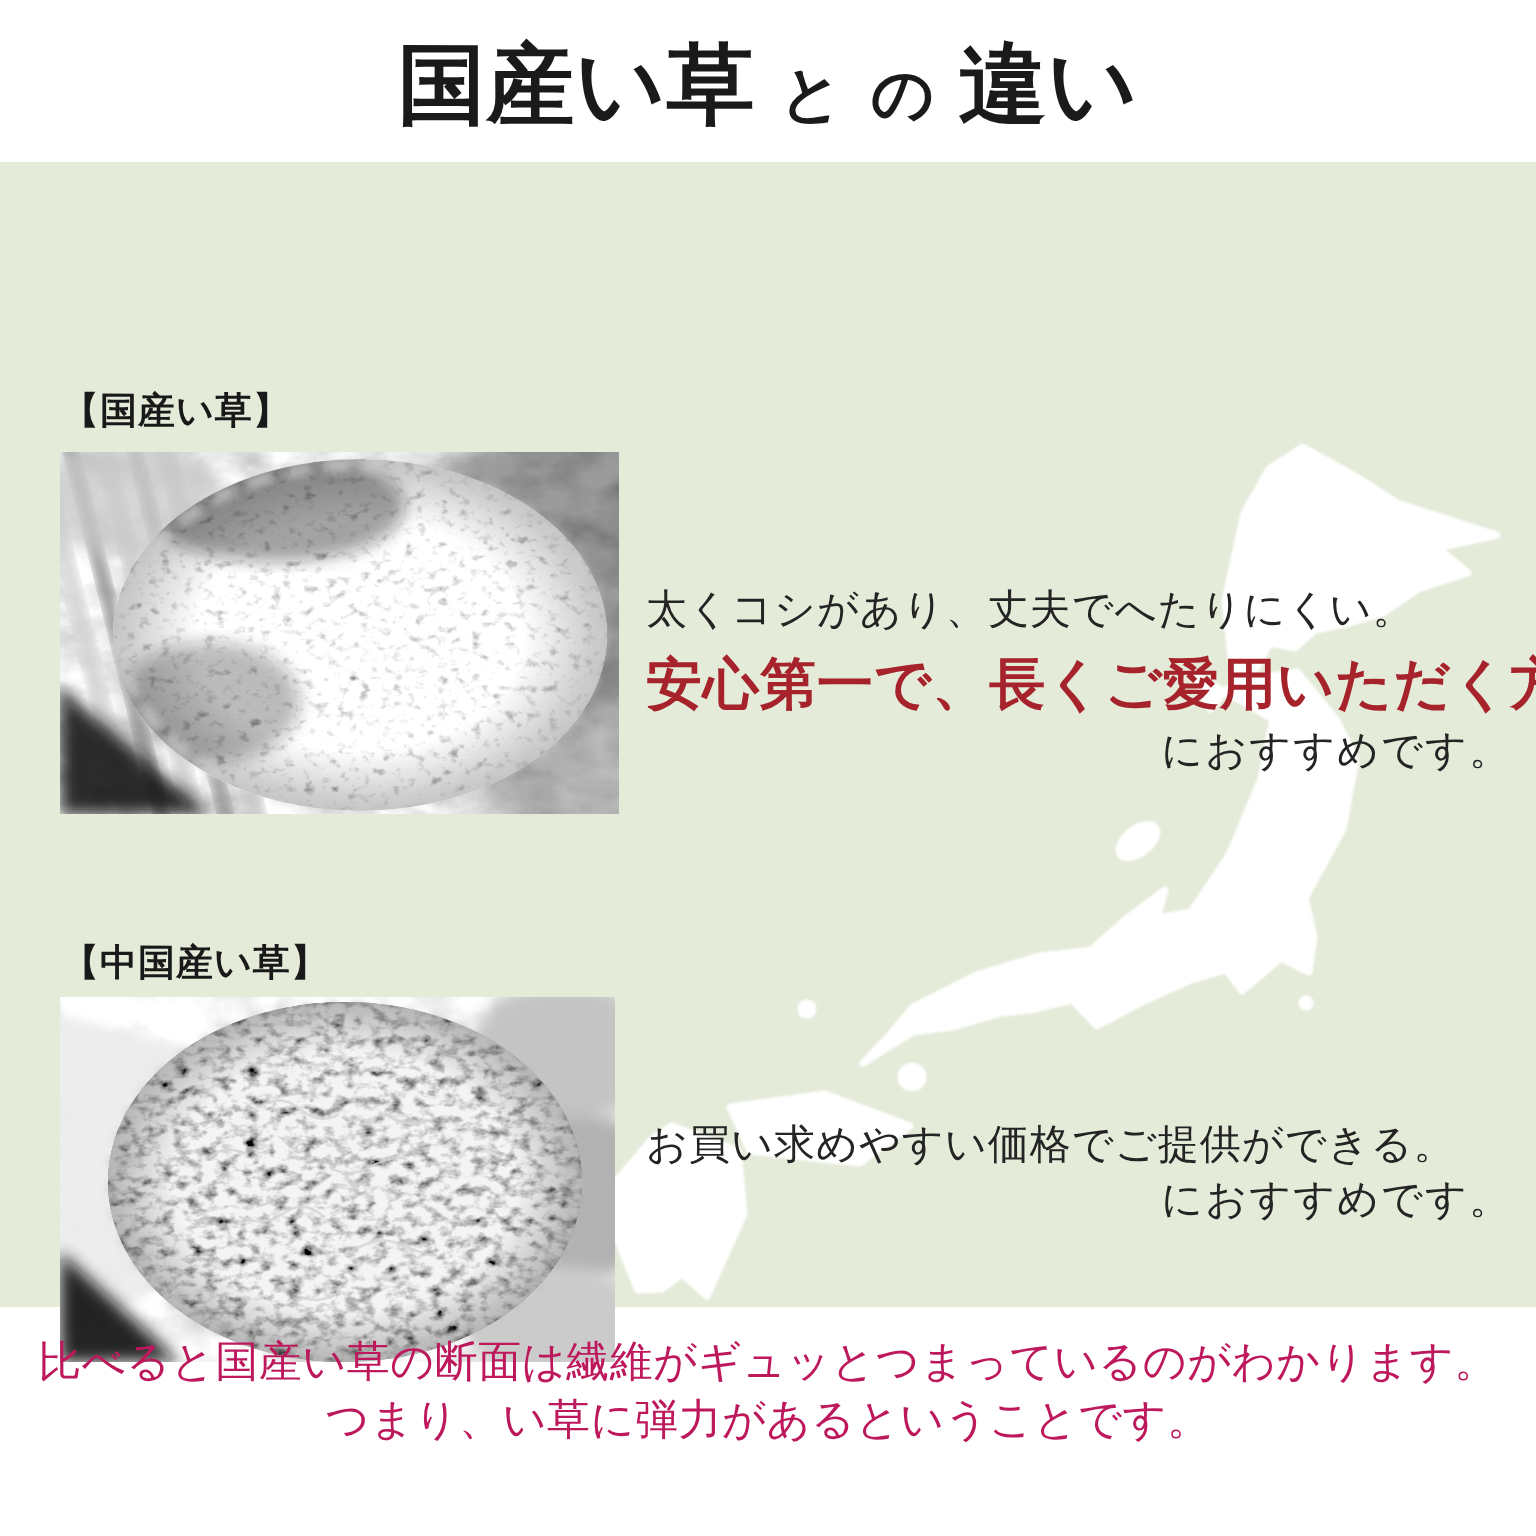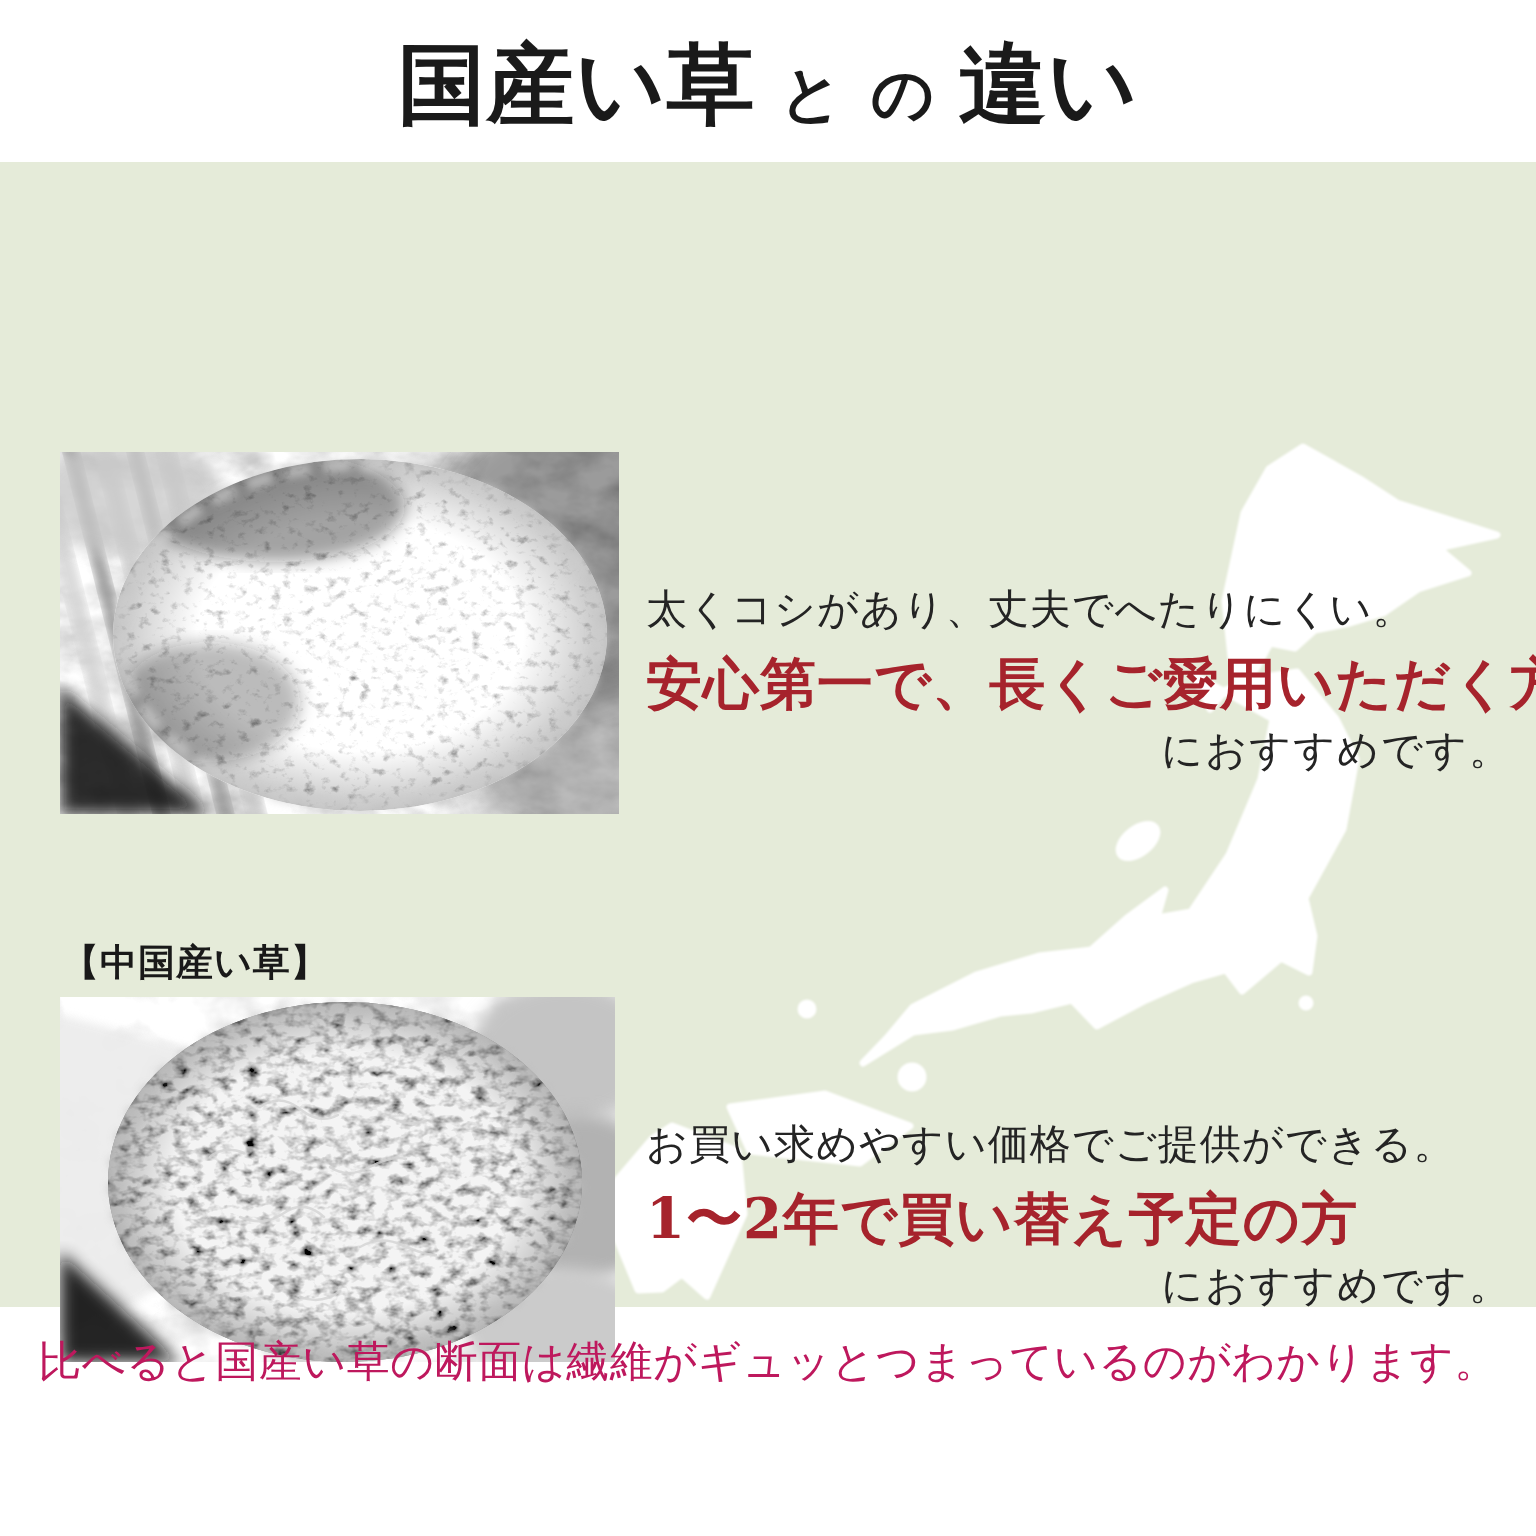--- a/index.html
+++ b/index.html
@@ -92,20 +92,21 @@
         <circle cx="746" cy="586" r="4"></circle>
 
         <circle cx="108" cy="952" r="6"></circle>
         <circle cx="90" cy="986" r="5"></circle>
         <circle cx="68" cy="1014" r="5"></circle>
         <circle cx="42" cy="1044" r="6"></circle>
         <rect x="18" y="1064" width="16" height="5" transform="rotate(-40 26 1066)"></rect>
       </g>
     </svg>
 
+    <div class="sec-label one">【国産い草】</div>
 
     <svg class="photo one" viewBox="0 0 559 362" preserveAspectRatio="none" aria-hidden="true">
       <defs>
         <filter id="bgA" x="0" y="0" width="100%" height="100%">
           <feTurbulence type="fractalNoise" baseFrequency="0.02 0.03" numOctaves="4" seed="3"></feTurbulence>
           <feColorMatrix type="matrix" values="0.45 0.45 0.45 0 0 0.45 0.45 0.45 0 0 0.45 0.45 0.45 0 0 0 0 0 0 1"></feColorMatrix>
           <feComponentTransfer>
               <feFuncR type="linear" slope="1.1" intercept="0.08"></feFuncR>
               <feFuncG type="linear" slope="1.1" intercept="0.08"></feFuncG>
               <feFuncB type="linear" slope="1.1" intercept="0.08"></feFuncB>
@@ -218,22 +219,22 @@
           <path d="M150,160 q14,-12 34,-4"></path>
         </g>
         <ellipse cx="285" cy="185" rx="237" ry="180" fill="url(#shadeB)"></ellipse>
       </g>
       <ellipse cx="285" cy="185" rx="230" ry="173" fill="none" stroke="#bdbdbd" stroke-width="14" stroke-dasharray="10 16" opacity="0.8" filter="url(#bl4b)"></ellipse>
       <path d="M0,255 L120,365 L0,365 Z" fill="#101010" opacity="0.9" filter="url(#bl8b)"></path>
     </svg>
 
     <div class="tblock two">
       <div class="tb-line1">お買い求めやすい価格でご提供ができる。</div>
-      <div class="tb-strong">1〜2年で買い替え予定の方</div>
       <div class="tb-line3">におすすめです。</div>
     </div>
   </div>
 
   <div class="footer">
     <div>比べると国産い草の断面は繊維がギュッとつまっているのがわかります。</div>
+    <div>つまり、い草に弾力があるということです。</div>
   </div>
 
 </div>
 
 </body></html>

